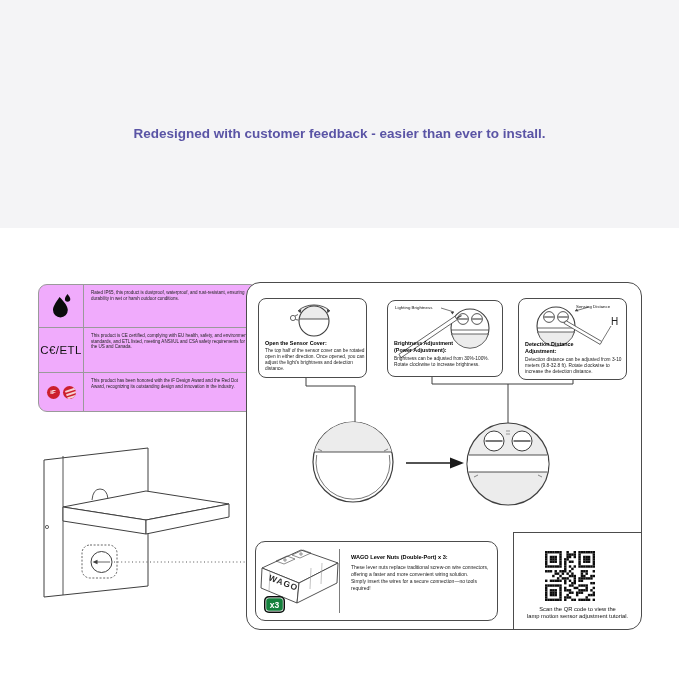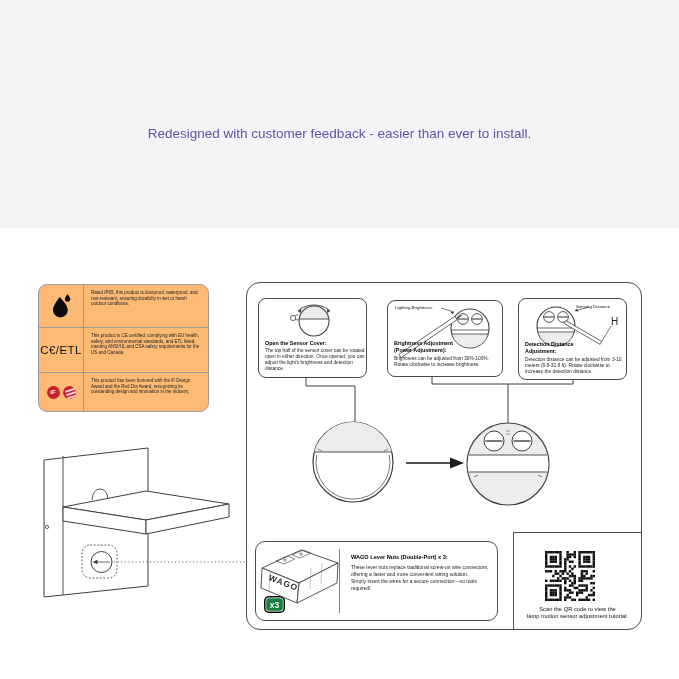--- a/index.html
+++ b/index.html
@@ -7,24 +7,24 @@
   }
   *{margin:0;padding:0;box-sizing:border-box;}
   html,body{background:#fff;}
   body{font-family:"Liberation Sans",sans-serif;color:var(--ink);}
   #stage{position:relative;width:679px;height:679px;background:#ffffff;overflow:hidden;}
   .abs{position:absolute;}
 
   
   #header{left:0;top:0;width:679px;height:228px;background:#f4f4f6;}
   #title{width:679px;top:90px;text-align:center;font-size:32px;font-weight:800;letter-spacing:.5px;color:var(--accent);}
-  #subtitle{width:679px;top:126px;text-align:center;font-size:13.5px;font-weight:400;color:var(--accent);}
+  #subtitle{width:679px;top:126px;text-align:center;font-size:13.5px;font-weight:700;color:var(--accent);}
 
   
-  #cert{left:38px;top:284px;width:171px;height:128px;border:1px solid #9a9a9a;border-radius:9px;background:#fdba74;display:grid;grid-template-columns:45px 1fr;grid-template-rows:43px 45px 38px;overflow:hidden;}
+  #cert{left:38px;top:284px;width:221px;height:128px;border:1px solid #9a9a9a;border-radius:9px;background:#f0abfc;display:grid;grid-template-columns:45px 1fr;grid-template-rows:43px 45px 38px;overflow:hidden;}
   .cert-icon-cell{border-right:1px solid #9a9a9a;border-bottom:1px solid #9a9a9a;display:flex;align-items:center;justify-content:center;gap:3px;}
   .cert-text-cell{border-bottom:1px solid #9a9a9a;padding:5px 6px 3px 7px;font-size:4.5px;line-height:5.7px;color:#222;}
   #cert .row3{border-bottom:none;}
   .ce-mark{font-size:11.5px;font-weight:500;letter-spacing:.4px;color:#111;}
   .award-dot{width:13px;height:13px;border-radius:50%;background:var(--red);color:#fff;font-size:6px;font-weight:700;display:flex;align-items:center;justify-content:center;}
   .reddot{position:relative;overflow:hidden;}
   .reddot::before{content:"";position:absolute;left:2px;top:3px;width:12px;height:2px;background:#fff;opacity:.8;transform:rotate(-18deg);box-shadow:0 3.5px 0 #fff,0 7px 0 #fff;}
 
   
   #panel{left:246px;top:282px;width:396px;height:348px;border:1.2px solid #4c4c4c;border-radius:14px;background:#fff;}

